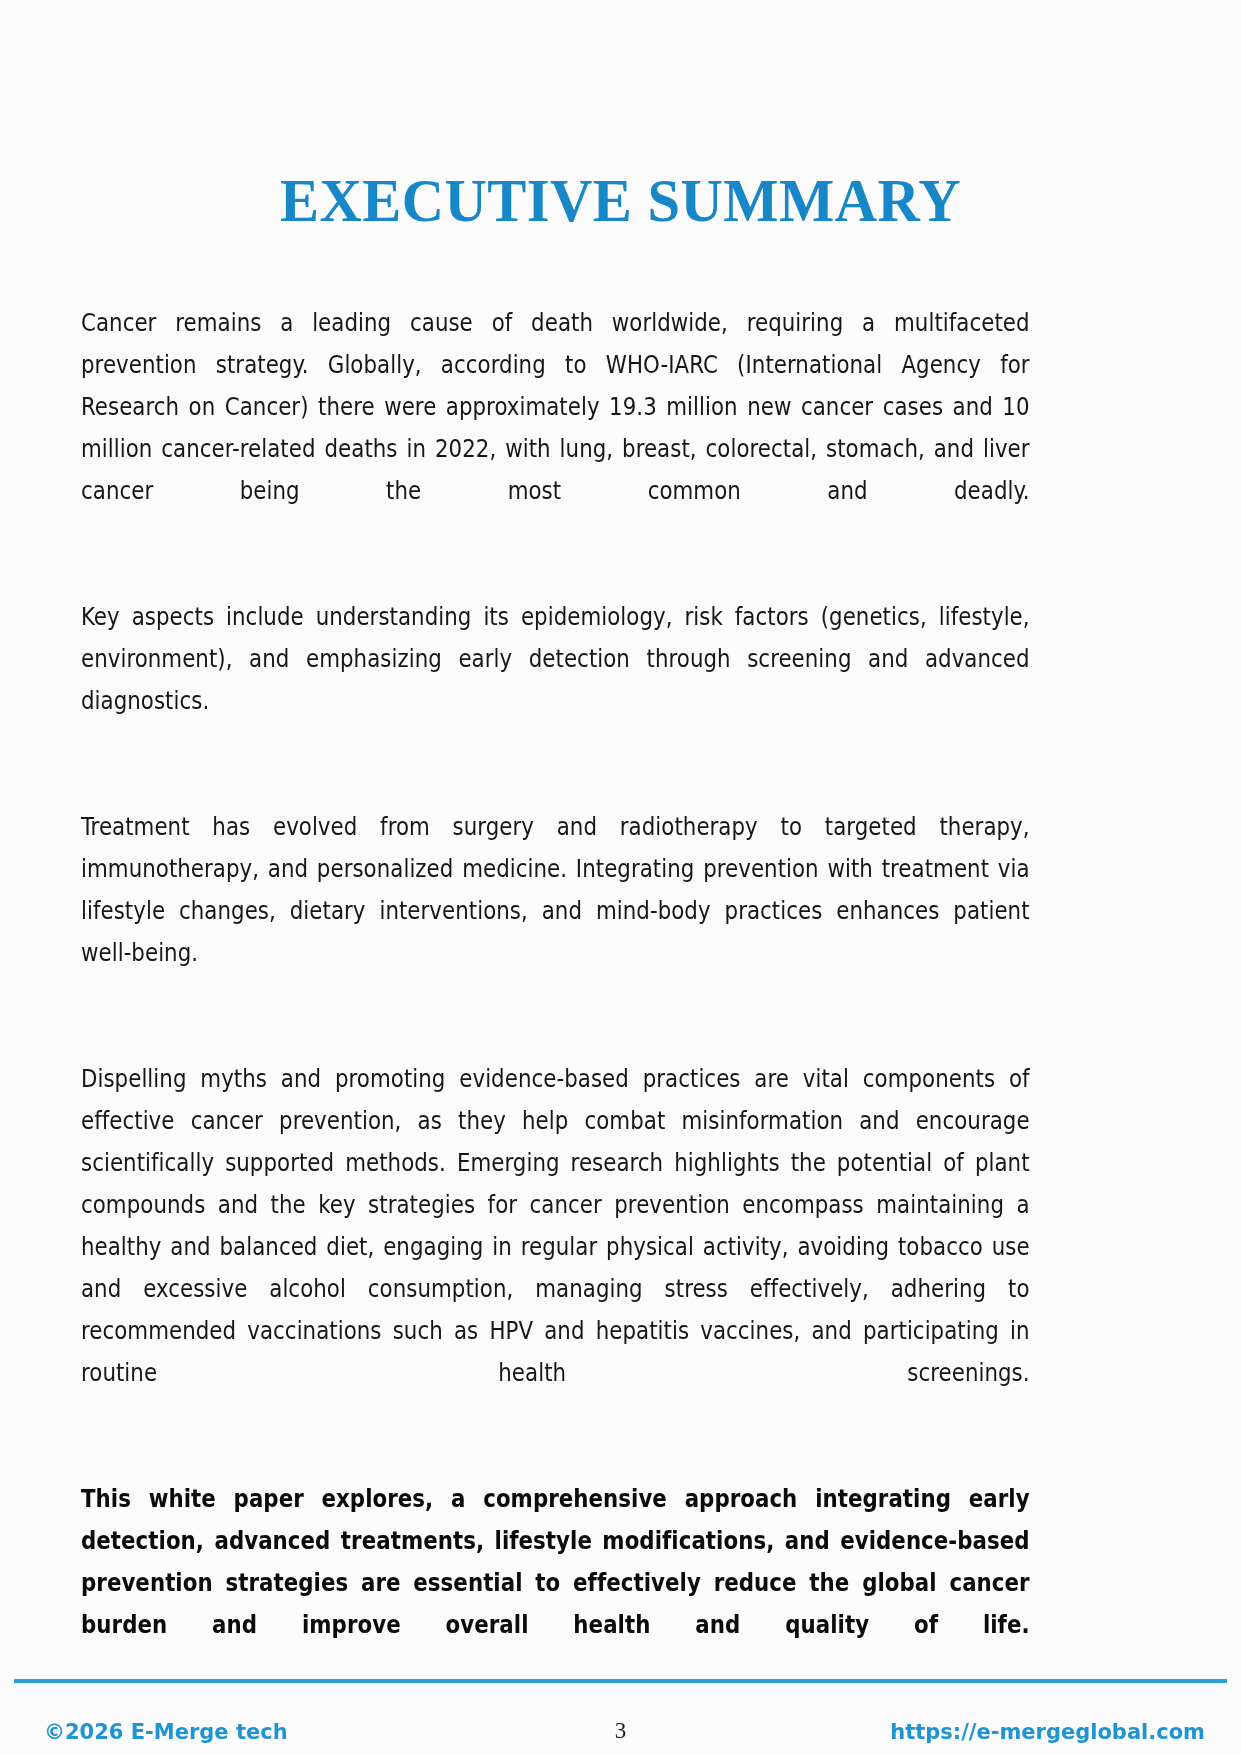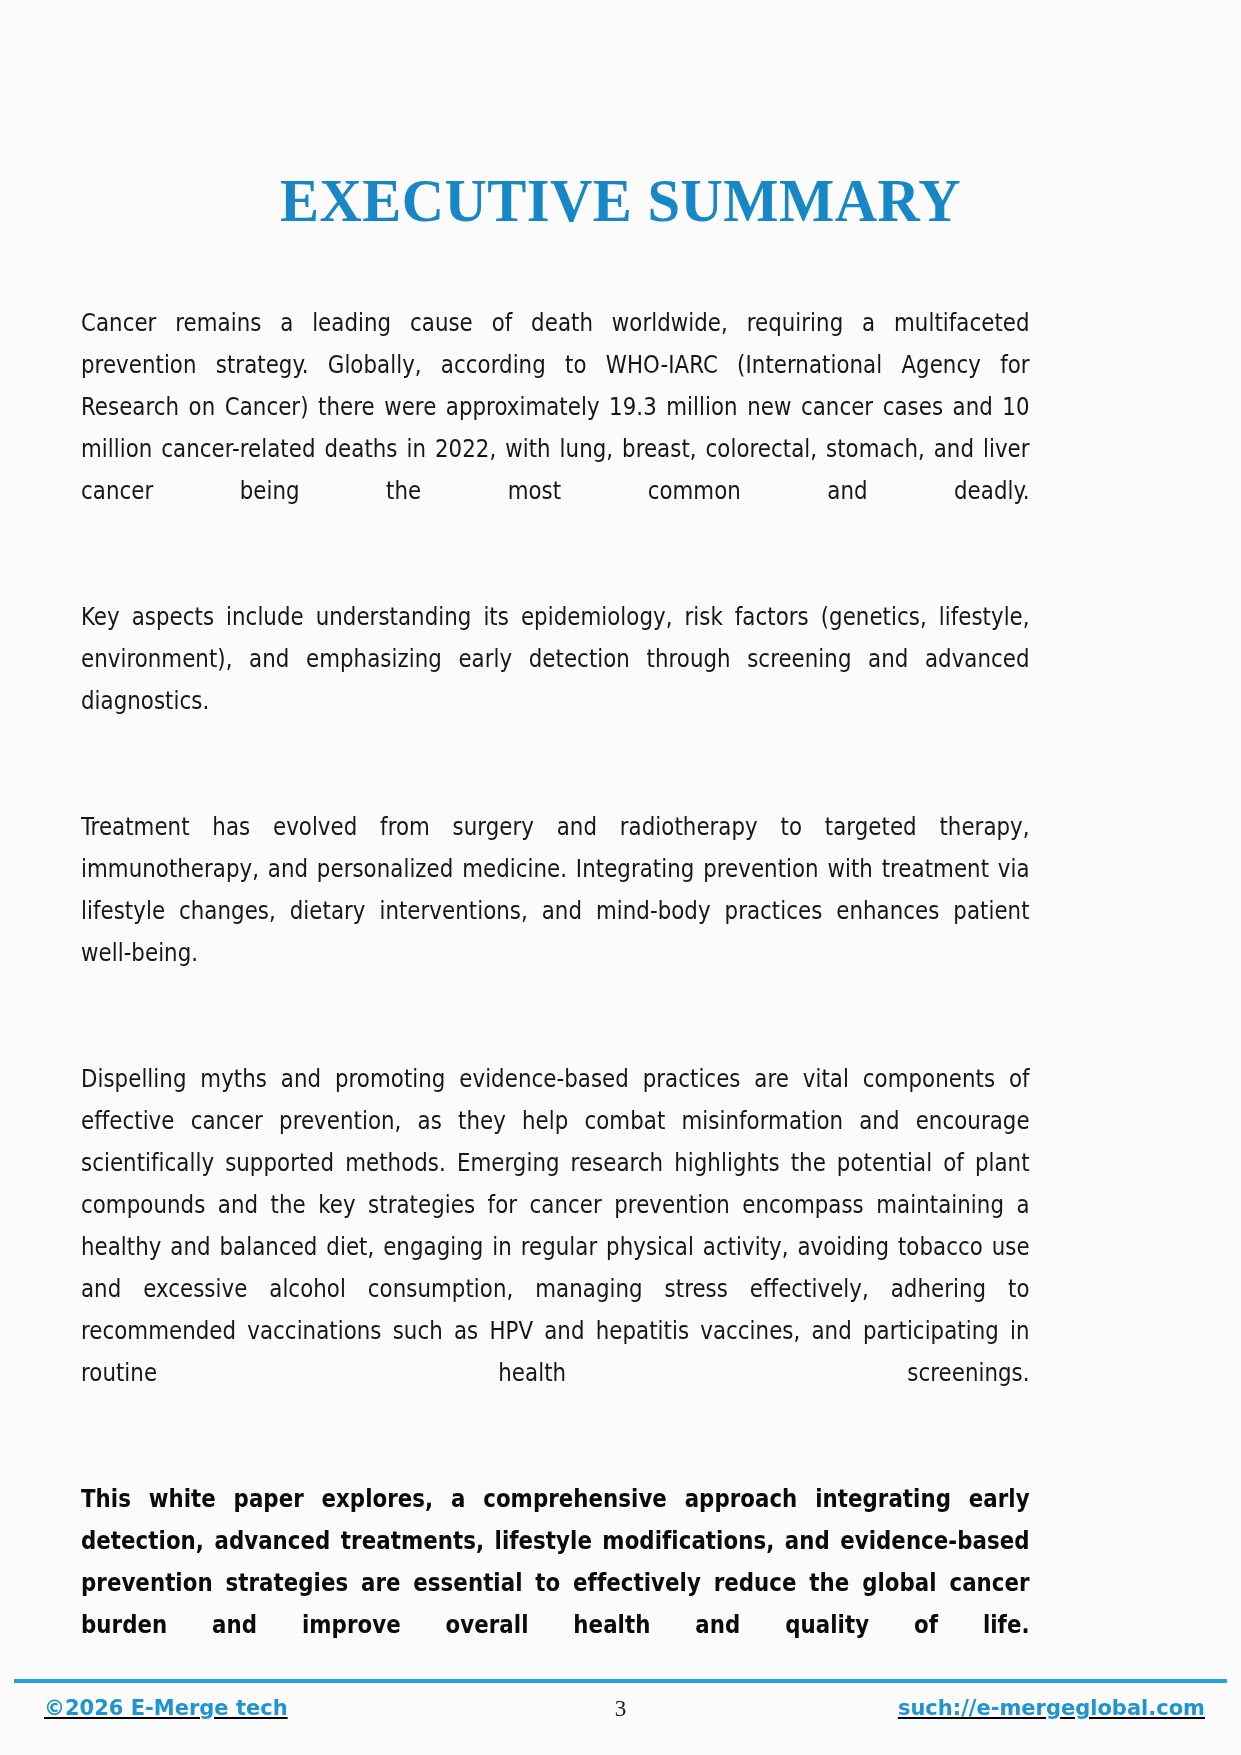--- a/index.html
+++ b/index.html
@@ -90,23 +90,22 @@
     background: #29a3dc;
   }
 
   .footer {
     position: absolute;
     left: 14px;
     top: 1696px;
     width: 1213px;
     height: 48px;
     display: flex;
-    align-items: flex-start;
+    align-items: flex-end;
     justify-content: space-between;
-    text-decoration: underline;
   }
 
   .footer-left,
   .footer-right {
     font-family: "DejaVu Sans", "Liberation Sans", sans-serif;
     font-size: 21px;
     font-weight: bold;
     color: #1e94d2;
     white-space: nowrap;
     text-decoration: none;
@@ -145,16 +144,16 @@
     <p class="para bold">This white paper explores, a comprehensive approach integrating early detection, advanced treatments, lifestyle modifications, and evidence-based prevention strategies are essential to effectively reduce the global cancer burden and improve overall health and quality of life.</p>
   </div>
 
   <div class="footer-rule"></div>
 
   <div class="footer">
     <span class="footer-left">©2026 E-Merge tech</span>
 
     <span class="footer-center">3</span>
 
-    <a class="footer-right" href="#">such://e-mergeglobal.com</a>
+    <a class="footer-right" href="#">https://e-mergeglobal.com</a>
   </div>
 
 </div>
 
 </body></html>

